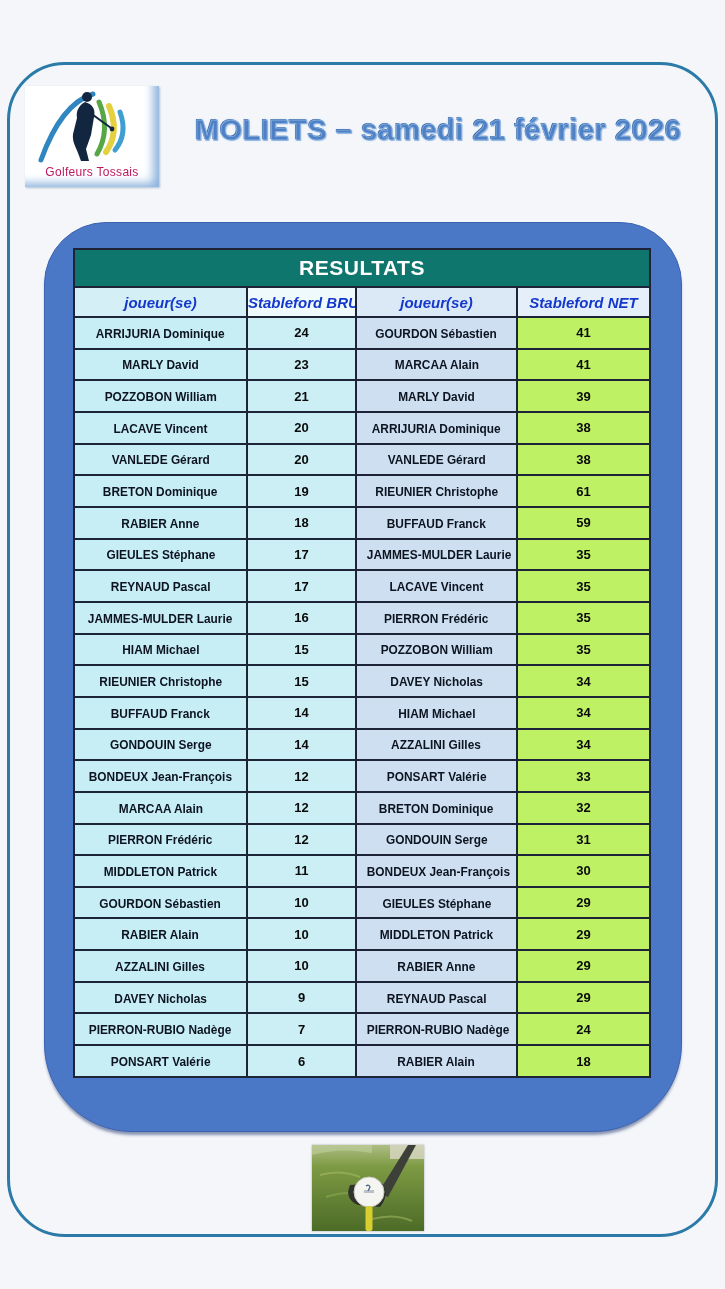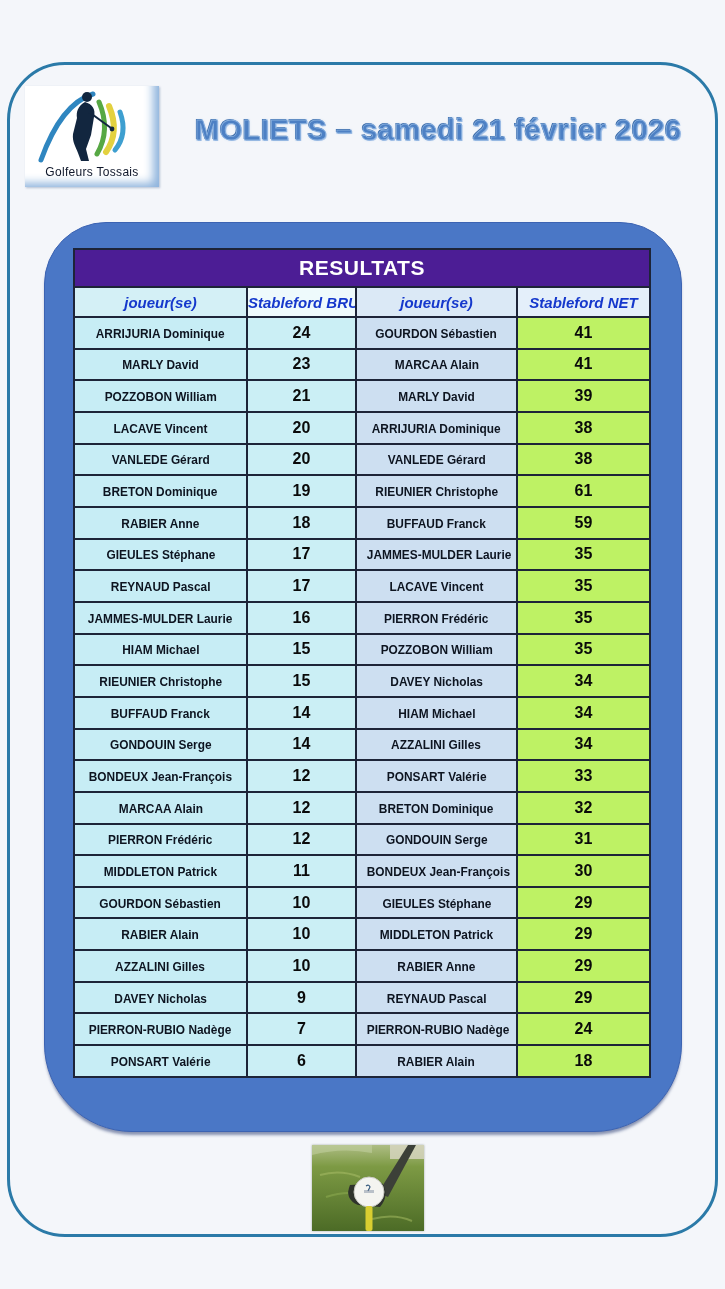--- a/index.html
+++ b/index.html
@@ -16,21 +16,21 @@
   }
   
   .logo-box{
     position:absolute;left:25px;top:86px;width:134px;height:101px;
     background:#ffffff;z-index:3;
     box-shadow:inset -9px -7px 10px -3px #8fb4dd, 1px 1px 2px rgba(60,90,140,.35);
     display:flex;flex-direction:column;align-items:center;justify-content:flex-end;
   }
   .logo-art{position:absolute;left:10px;top:2px;width:112px;height:78px;}
   .logo-caption{
-    font-size:12px;color:#0f172a;margin-bottom:8px;letter-spacing:.3px;
+    font-size:12px;color:#be185d;margin-bottom:8px;letter-spacing:.3px;
   }
   
   .page-title{
     position:absolute;left:195px;top:114px;width:460px;z-index:2;
     text-align:center;font-size:29px;font-weight:800;letter-spacing:.5px;
     color:#4d80c4;
     -webkit-text-stroke:.8px #86aede;
     text-shadow:1px 1px 0 #a9c4e8,-1px -1px 0 #3a6aa8, 0 0 3px #c4d8f0;
     white-space:nowrap;
   }
@@ -46,37 +46,37 @@
     position:absolute;left:28px;top:25px;
     border-collapse:collapse;table-layout:fixed;
     width:576px;height:830px;
     background:#c7edf5;
   }
   .results-table td,.results-table th{
     border:2px solid #1d2438;padding:0;overflow:hidden;white-space:nowrap;
     text-align:center;vertical-align:middle;
   }
   .banner-cell{
-    background:#4c1d95;color:#ffffff;font-weight:bold;font-size:21px;
+    background:#0f766e;color:#ffffff;font-weight:bold;font-size:21px;
     letter-spacing:.5px;height:36px;
   }
   .hdr{font-style:italic;font-weight:bold;font-size:15px;color:#1538cc;height:28px;margin-left:40px;}
   .hdr.h1{background:#d4f0f6;}
   .hdr.h2{background:#eefafc;}
   .hdr.h3{background:#dbe9f6;}
   .hdr.h4{background:#e4effa;}
   td.c1{background:#c7edf5;}
   td.c2{background:#cbeff5;}
   td.c3{background:#cddff1;}
   td.c4{background:#bef264;}
   .nm{
     display:inline-block;font-size:13.5px;font-weight:bold;color:#0d1420;
     transform:scaleX(.88);transform-origin:center;white-space:nowrap;
   }
-  td.c2,td.c4{font-size:16px;font-weight:bold;color:#0a0a0a;}
+  td.c2,td.c4{font-size:13px;font-weight:bold;color:#0a0a0a;}
   
   .footer-photo{
     position:absolute;left:312px;top:1145px;width:112px;height:86px;z-index:4;
     box-shadow:0 0 2px rgba(40,60,40,.4);
   }
 </style>
 </head>
 <body>
 
 <div class="frame"></div>

